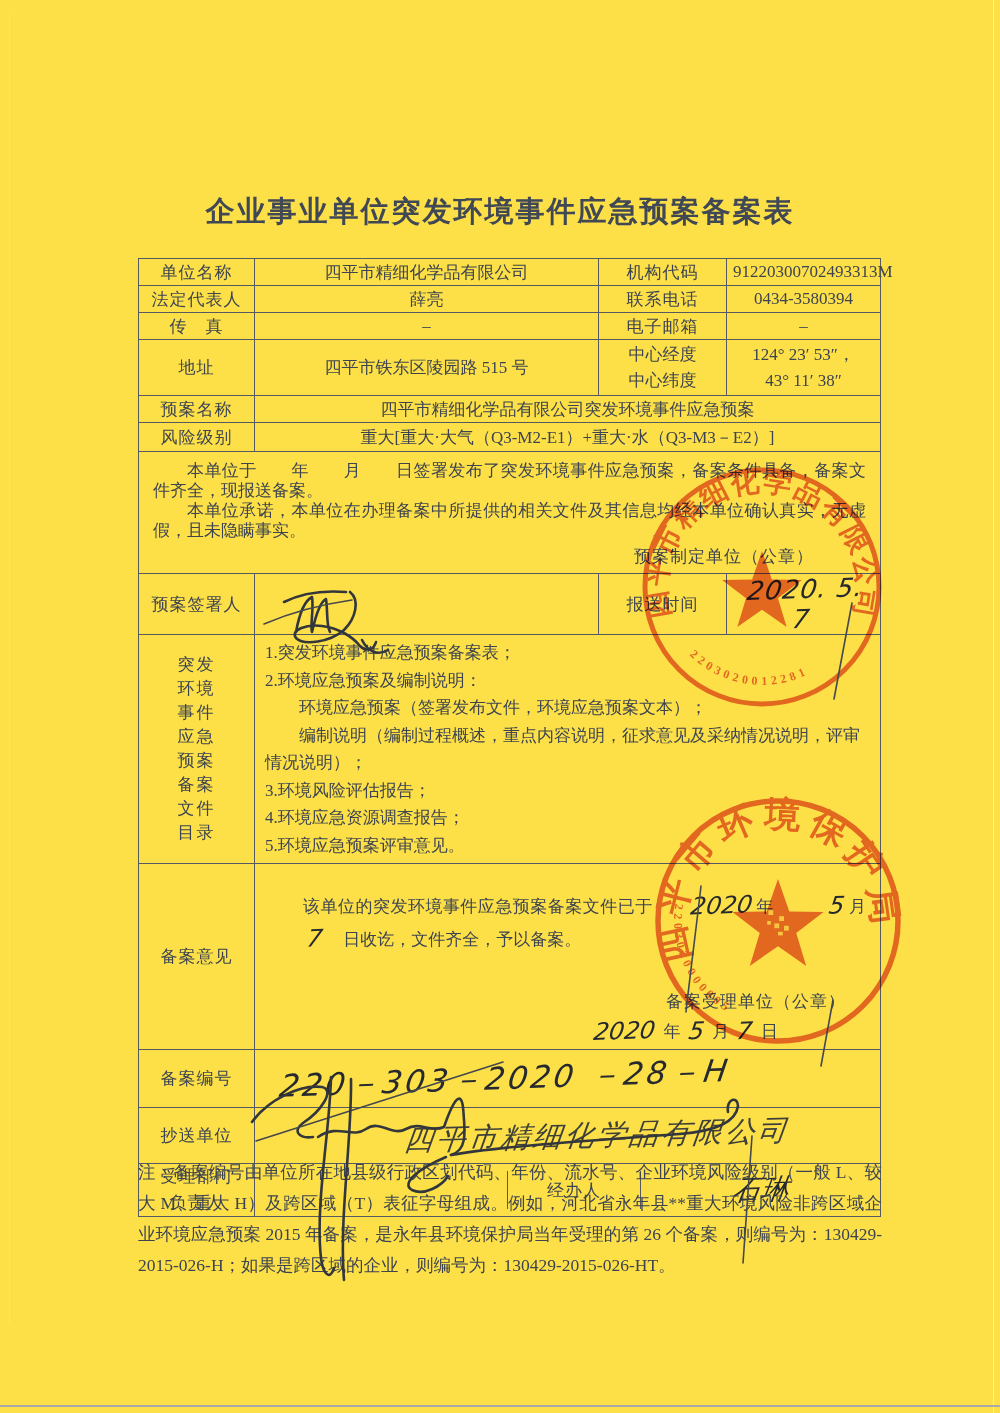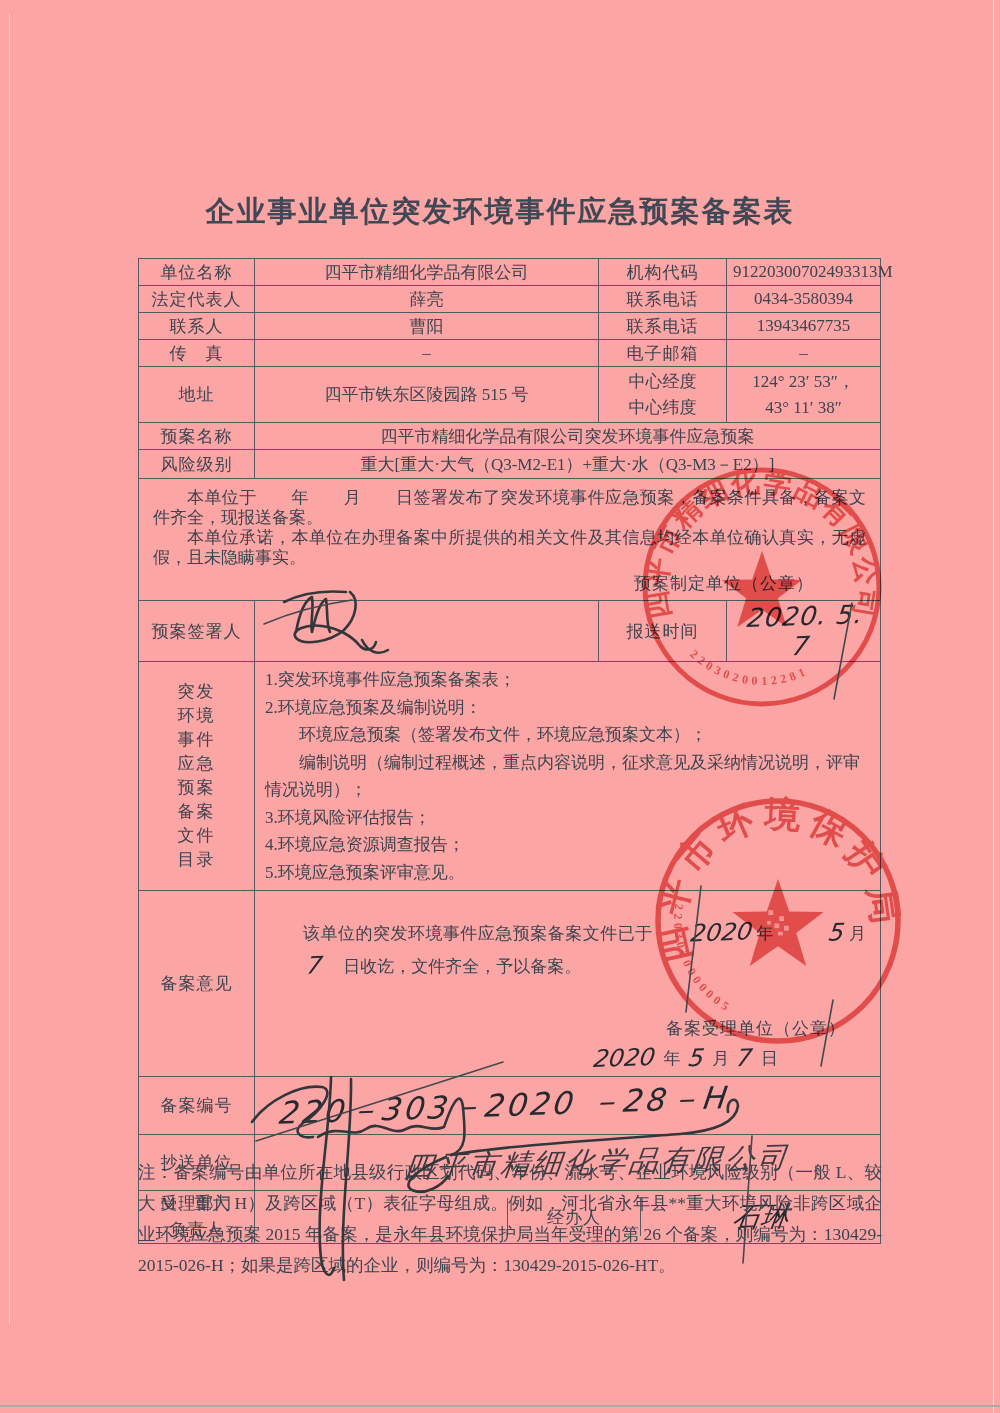--- a/index.html
+++ b/index.html
@@ -4,21 +4,21 @@
 <style>
   :root{
     --ink:#3d4450;
     --line:#565a60;
     --red:#dd4f4b;
     --pen:#33373c;
   }
   html,body{margin:0;padding:0;background:#ffffff;}
   .page{
     position:relative;width:1000px;height:1413px;margin:0 auto;
-    background:#fca5a5;overflow:hidden;
+    background:#fde047;overflow:hidden;
     font-family:"Liberation Serif","DejaVu Serif",serif;
     color:var(--ink);
   }
   
   .scan-edge-left{position:absolute;left:9px;top:14px;width:1px;height:1310px;background:#dcdddf;}
   .scan-edge-right{position:absolute;right:6px;top:0;width:1px;height:1413px;background:#ececec;}
   .scan-edge-bottom{position:absolute;left:0;bottom:6px;width:100%;height:2px;background:#a9a9ab;}
 
   .doc-title{
     position:absolute;left:0;top:192px;width:1000px;text-align:center;
@@ -113,26 +113,20 @@
       <td class="val">91220300702493313M</td>
     </tr>
 
     <tr style="height:27px">
       <td class="lbl">法定代表人</td>
       <td class="val">薛亮</td>
       <td class="lbl">联系电话</td>
       <td class="val">0434-3580394</td>
     </tr>
 
-    <tr style="height:27px">
-      <td class="lbl">联系人</td>
-      <td class="val">曹阳</td>
-      <td class="lbl">联系电话</td>
-      <td class="val">13943467735</td>
-    </tr>
 
     <tr style="height:27px">
       <td class="lbl">传　真</td>
       <td class="val">–</td>
       <td class="lbl">电子邮箱</td>
       <td class="val">–</td>
     </tr>
 
     <tr style="height:56px">
       <td class="lbl">地址</td>

